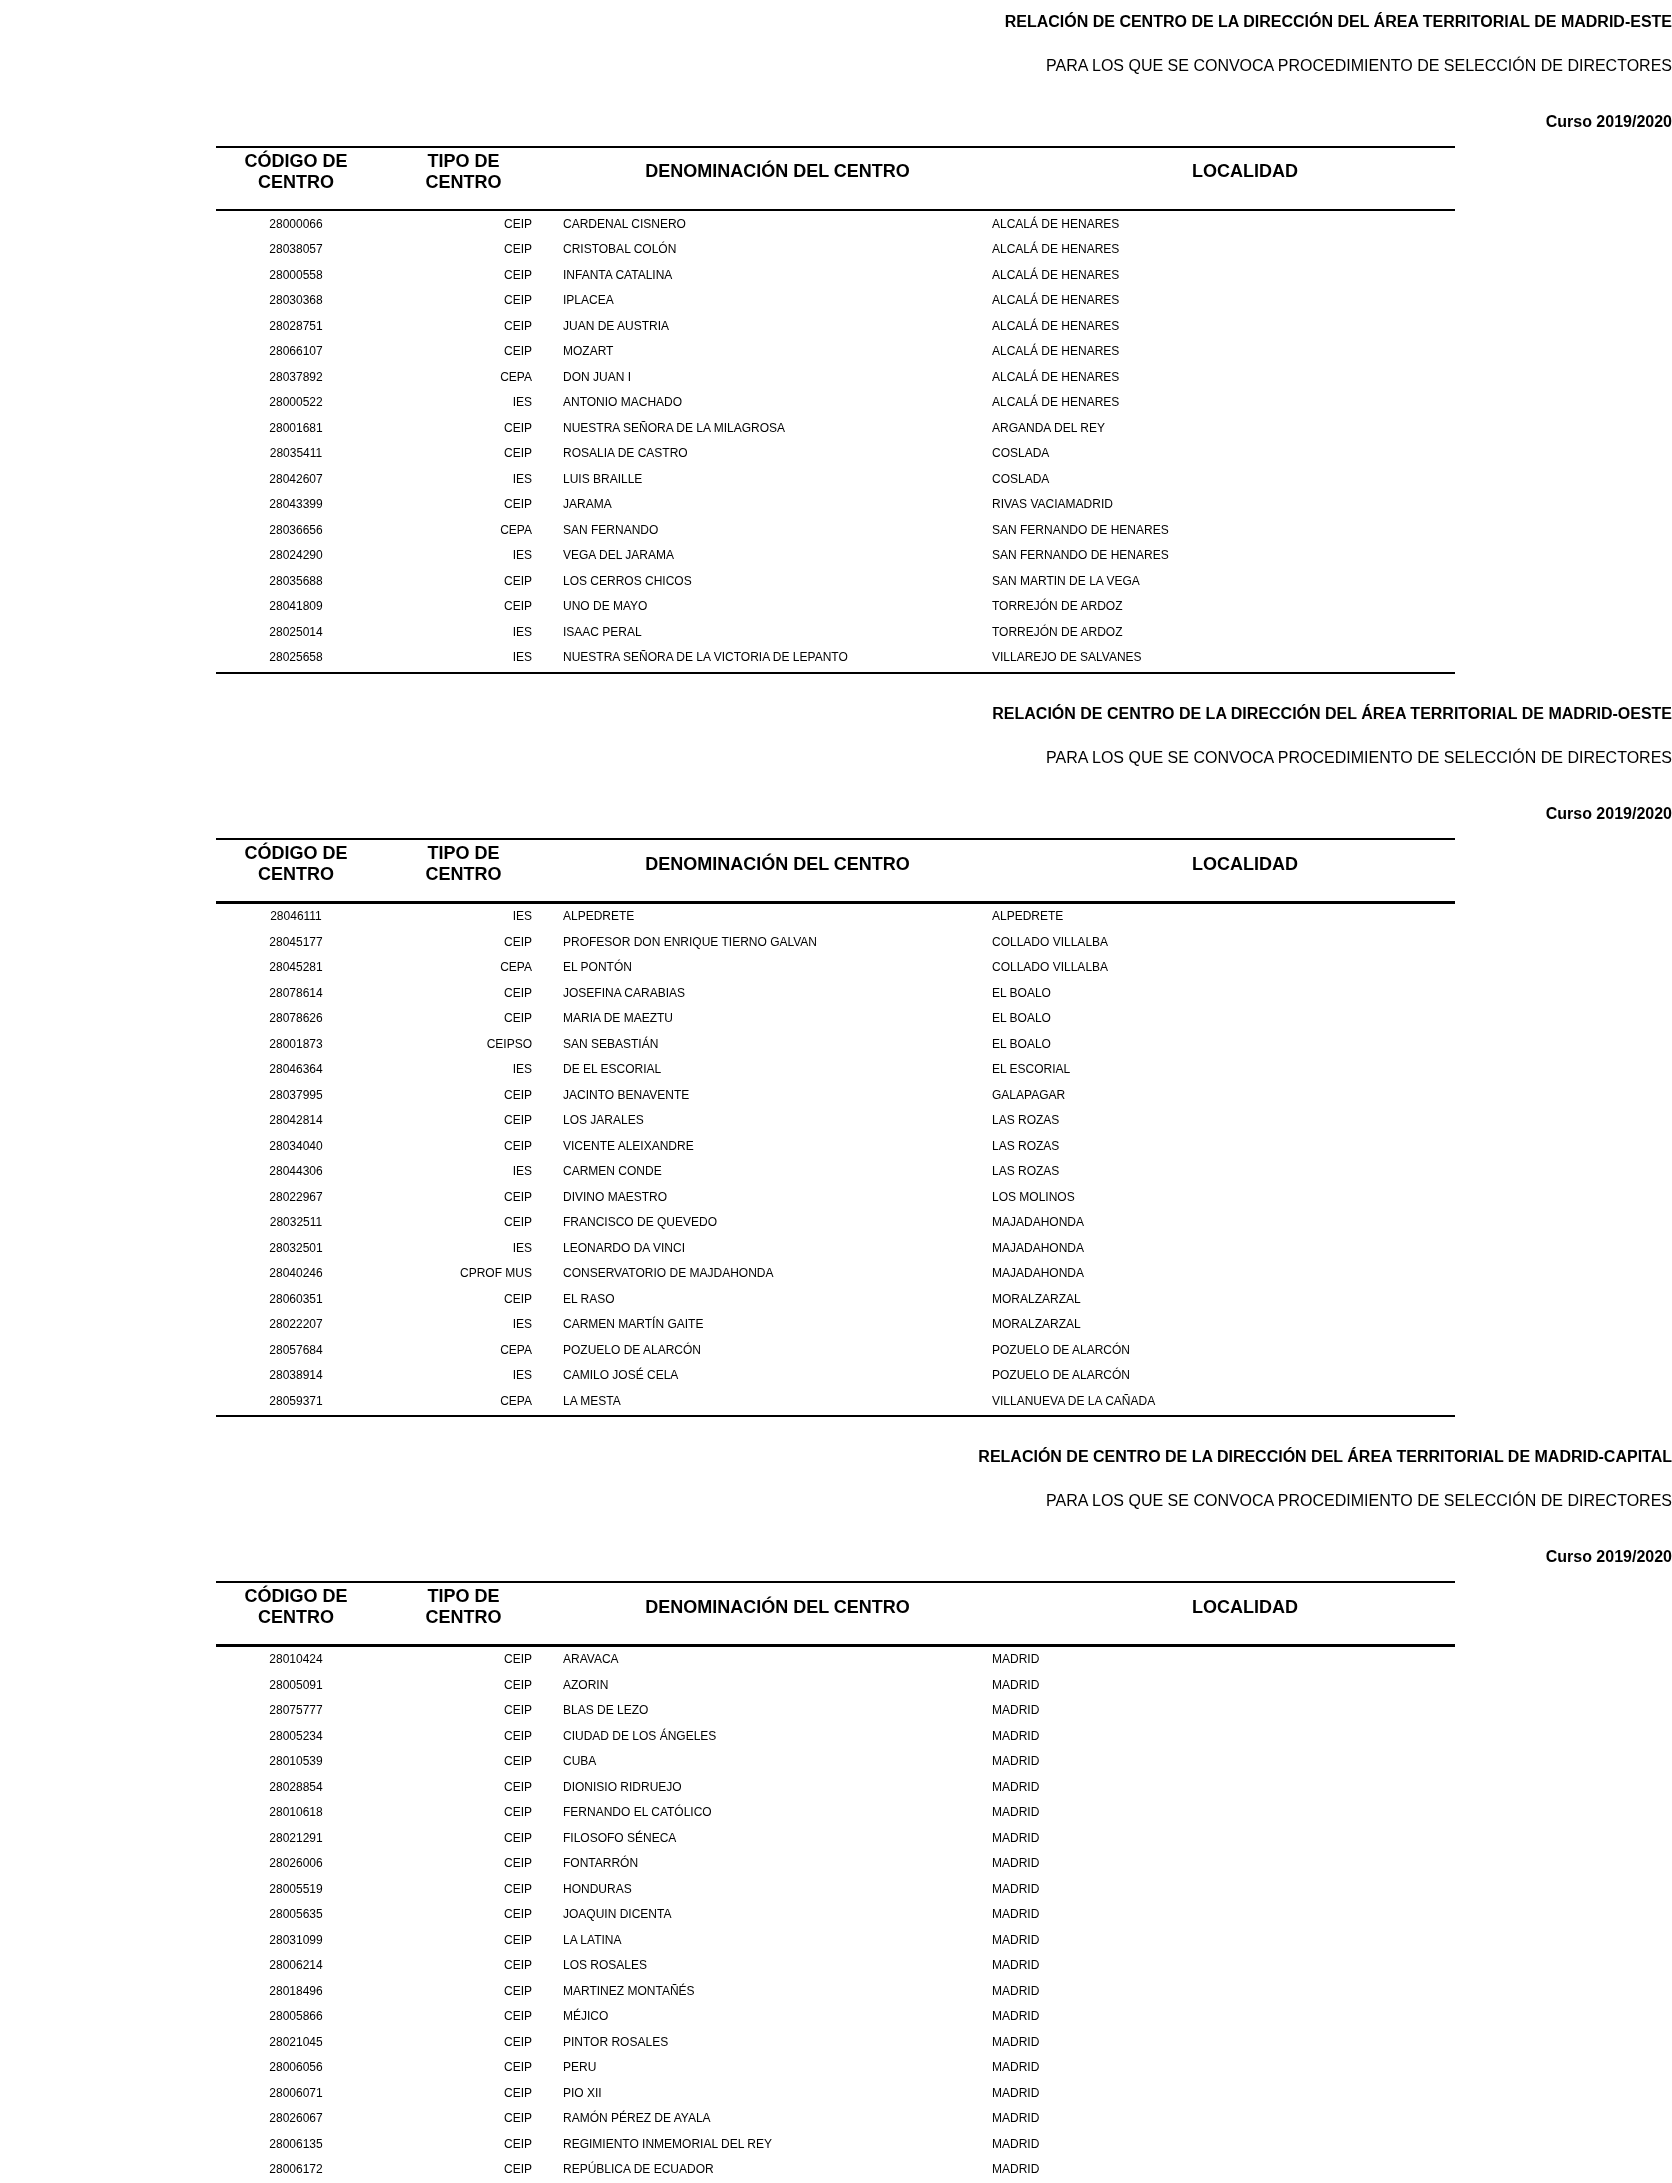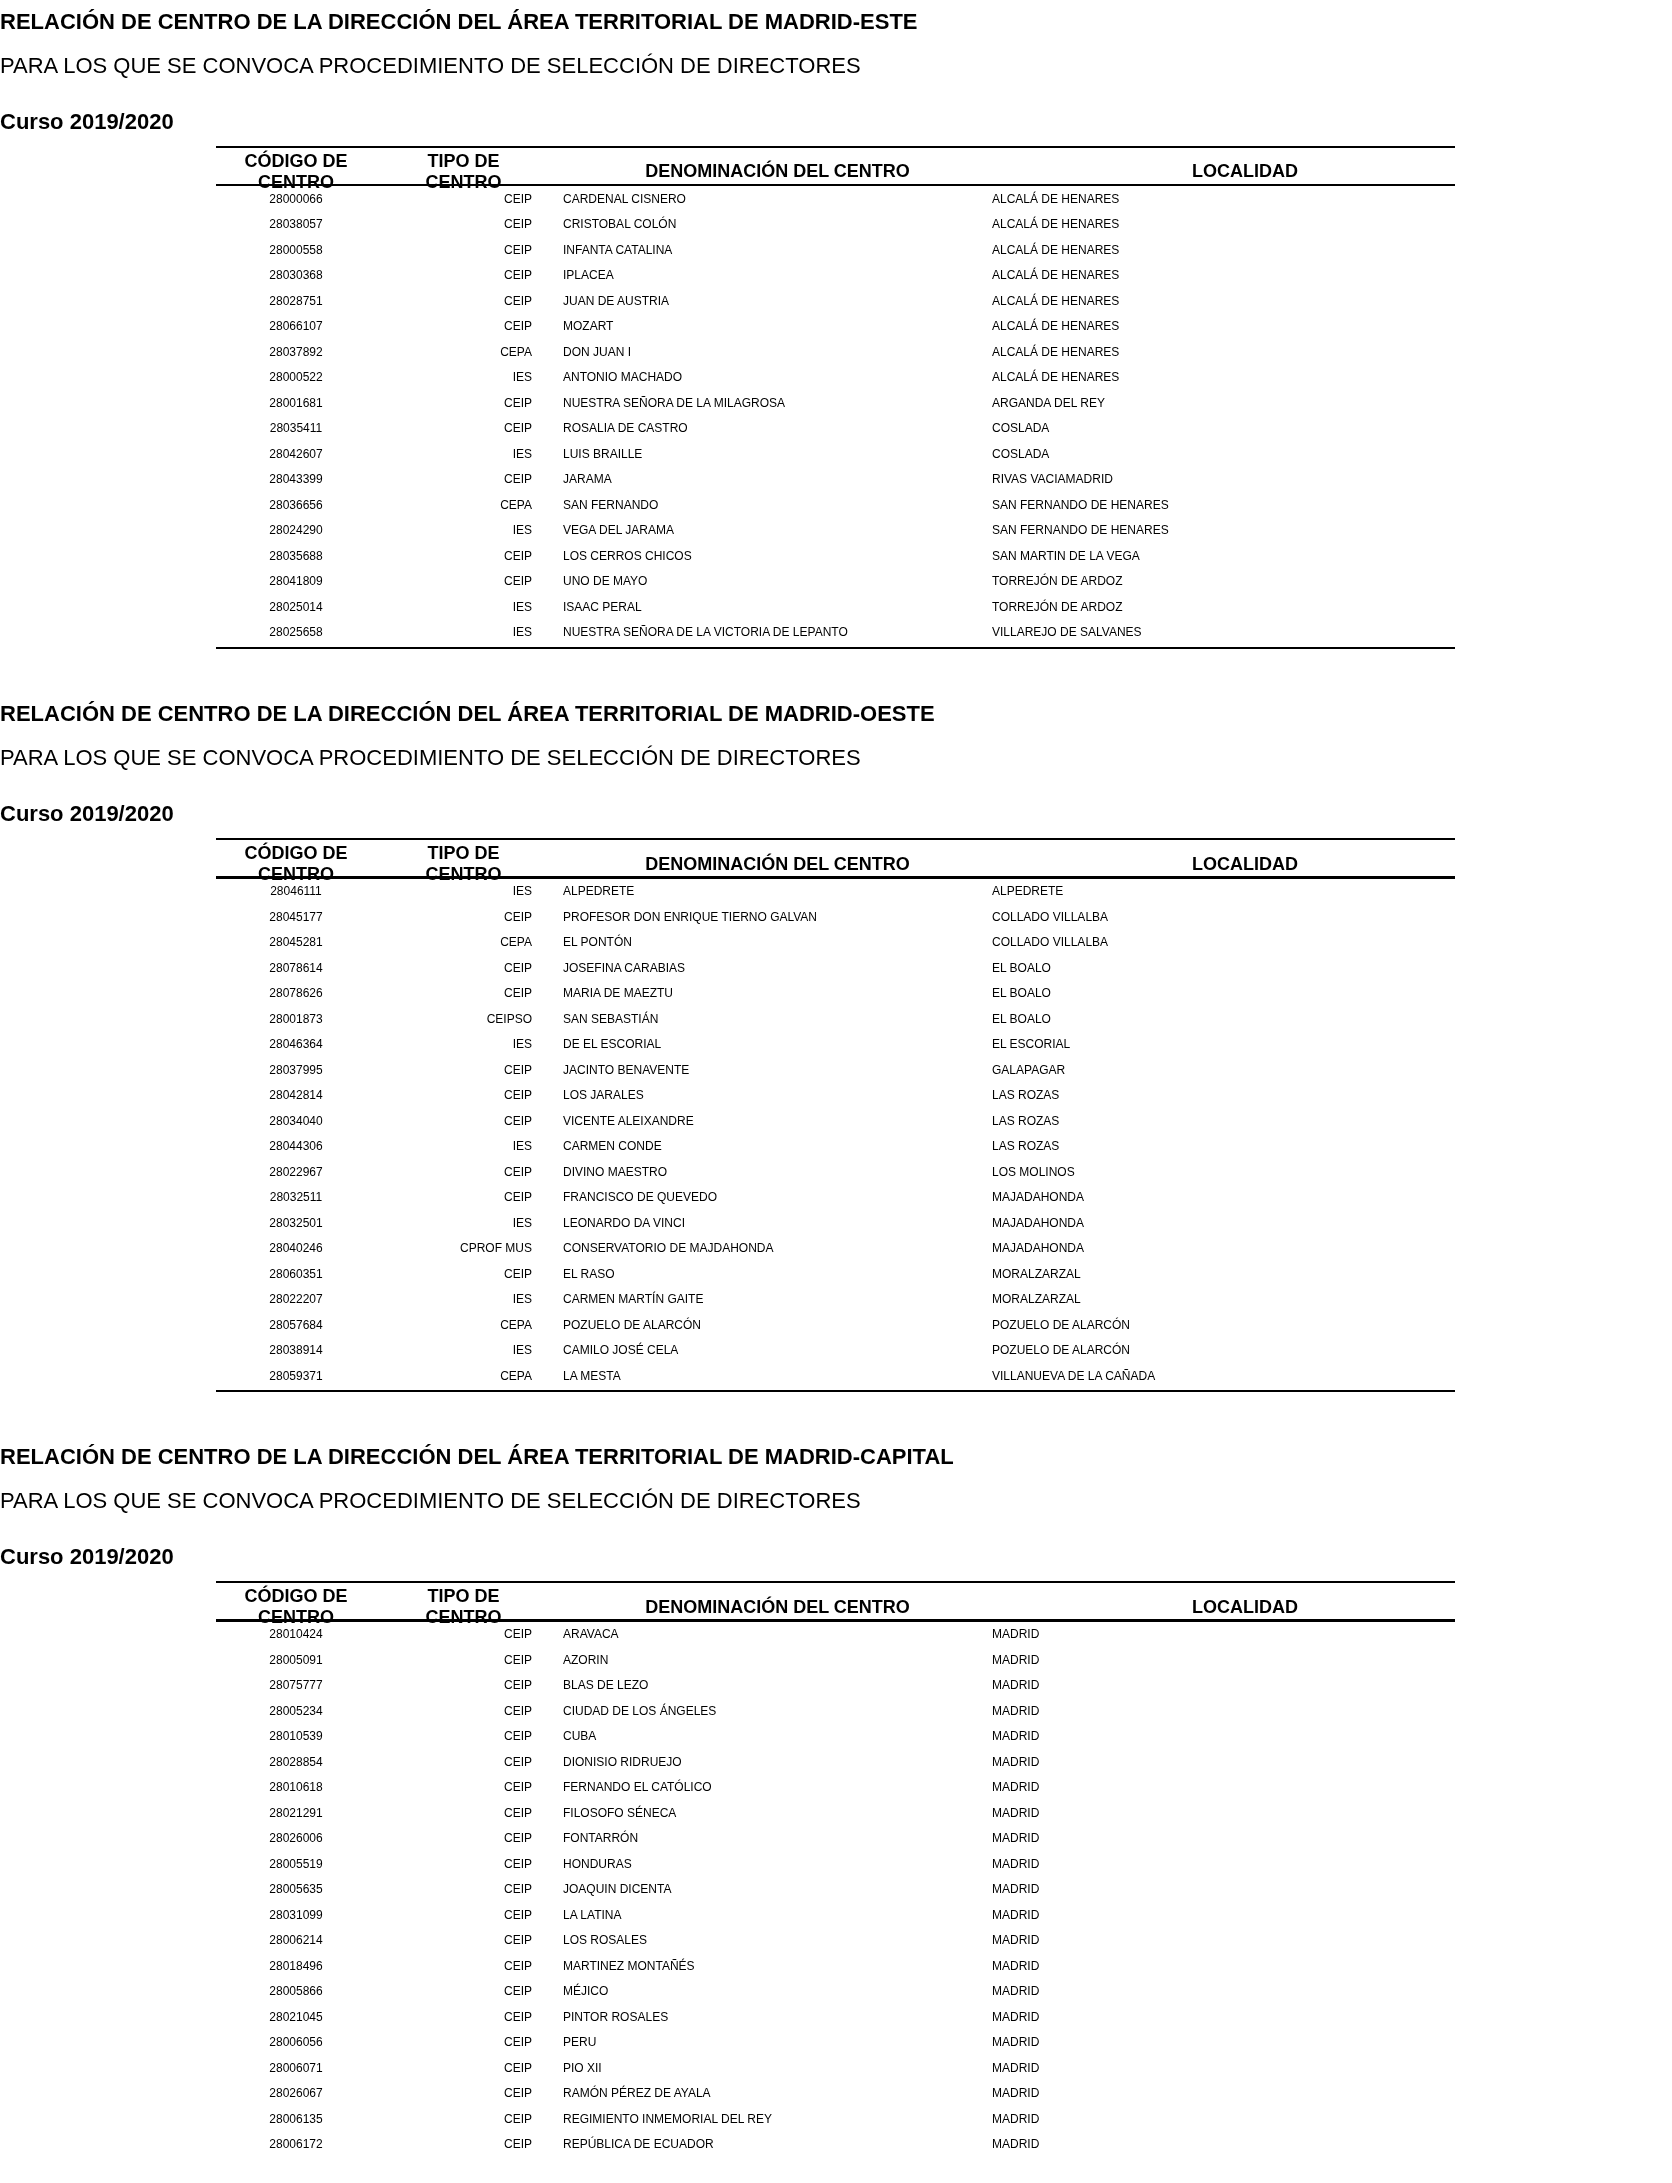--- a/index.html
+++ b/index.html
@@ -2,31 +2,31 @@
 <html style="font-size:12px"><head>
 <meta charset="utf-8">
 <style>
   html, body { margin: 0; padding: 0; background: #ffffff; }
   body {
     width: 1672px; height: 2183px; position: relative; overflow: hidden;
     font-family: "Liberation Sans", sans-serif; color: #000;
   }
   .section { position: absolute; left: 0; width: 1672px; }
   .title, .subtitle, .curso {
-    position: absolute; left: 0; width: 1672px; text-align: left;
-    font-size: 22px; line-height: 21px; white-space: nowrap;
+    position: absolute; left: 0; width: 1672px; text-align: right;
+    font-size: 16px; line-height: 21px; white-space: nowrap;
   }
   .title { top: 0; font-weight: bold; }
   .subtitle { top: 44px; }
   .curso { top: 100px; font-weight: bold; }
   .table {
     position: absolute; left: 216px; width: 1239px; top: 135px;
   }
   .rule { height: 2.3px; background: #000; width: 100%; }
-  .header { position: relative; height: 36px; }
+  .header { position: relative; height: 61px; }
   .h-cell {
     position: absolute; top: 0; height: 48px; display: flex; flex-direction: column;
     justify-content: center; align-items: center; text-align: center;
     font-weight: bold; font-size: 18px; line-height: 21px; white-space: nowrap;
   }
   .col-code { left: 0; width: 160px; }
   .col-tipo { left: 179px; width: 137px; align-items: center; }
   .col-den-h { left: 312px; width: 499px; }
   .col-loc-h { left: 819px; width: 420px; }
   .rows { position: relative; }

